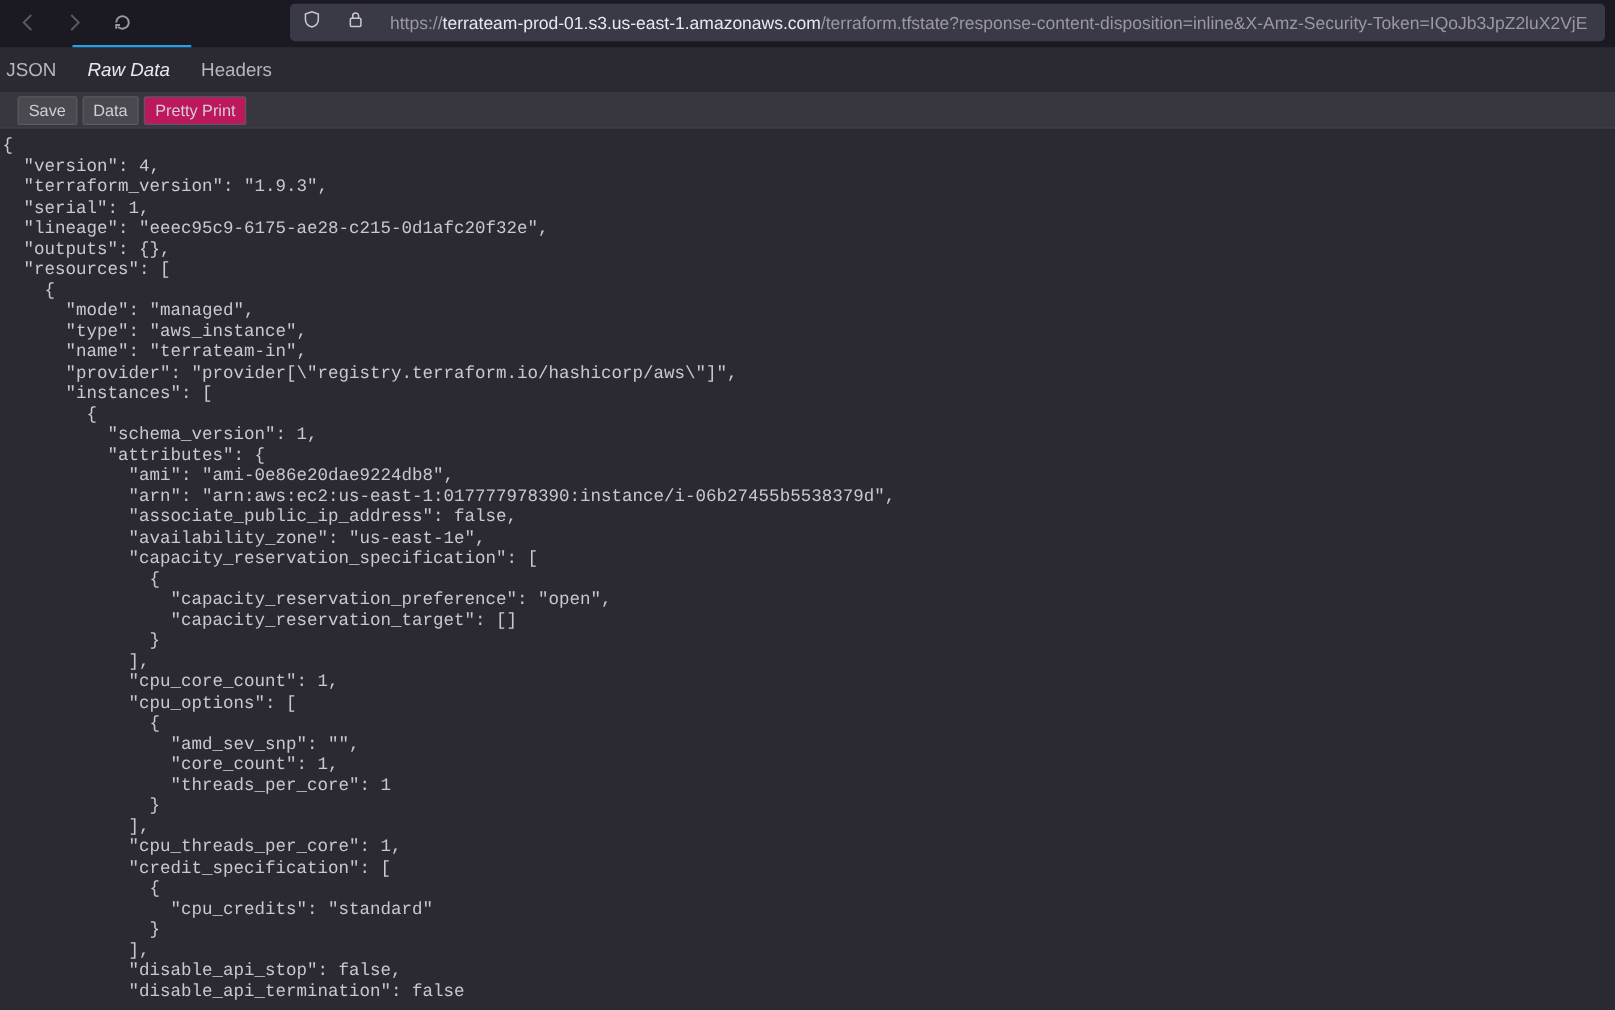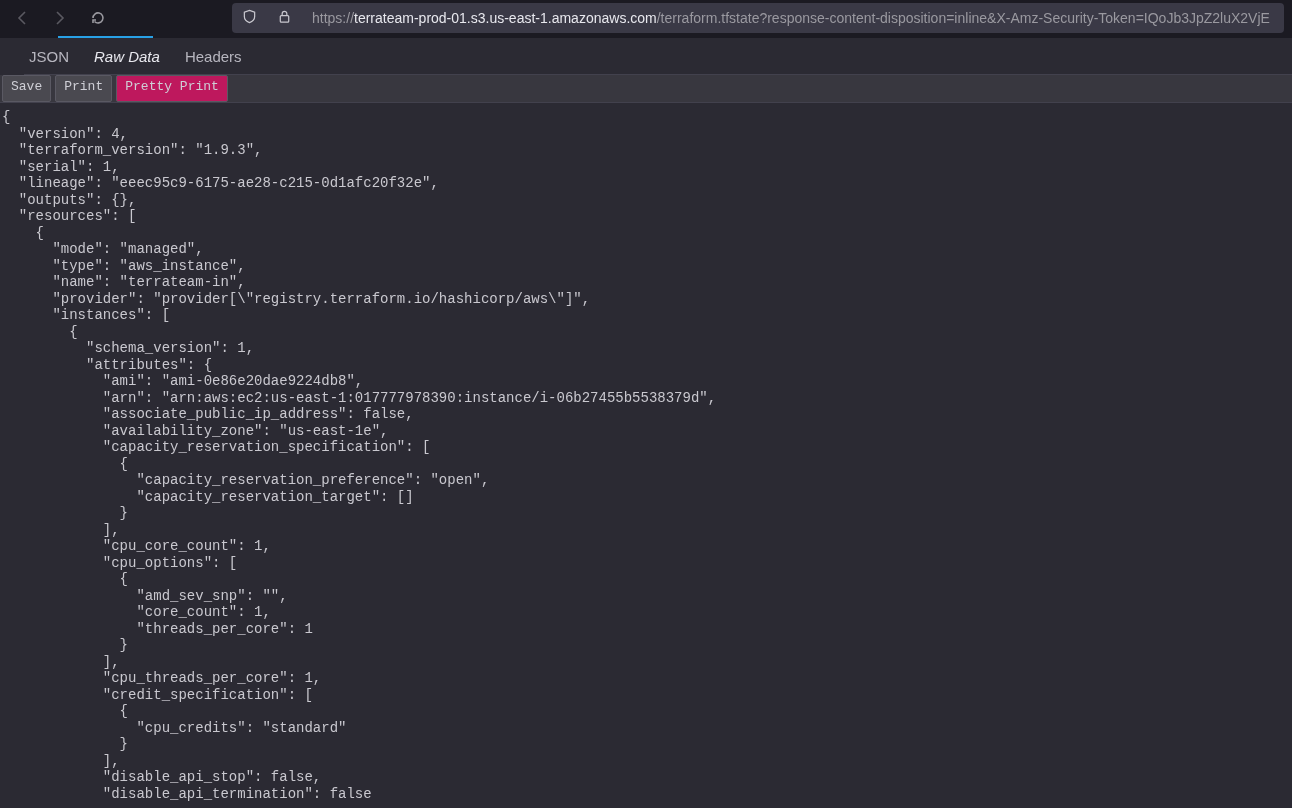--- a/index.html
+++ b/index.html
@@ -62,37 +62,36 @@
     margin-left: 58px;
   }
   .tabs {
     height: 37px;
     background: #2b2a33;
     display: flex;
     align-items: center;
     padding: 0 5px;
     gap: 25px;
     border-bottom: 1px solid #42414d;
-    margin-left: 24px;
   }
   .tab {
     font-size: 15px;
     color: #b7b6bf;
     padding: 8px 0;
     cursor: pointer;
   }
   .tab.active { color: #e8e8ee; font-style: italic; }
   .action-bar {
     height: 28px;
     background: #38373f;
     display: flex;
-    padding: 0 2px;
+    align-items: center;
+    padding: 0 14px;
     gap: 0;
     border-bottom: 1px solid #42414d;
-    font-family: Liberation Mono, monospace;
   }
   .action-btn {
     font-size: 13px;
     color: #cfcfd6;
     background: #4a4950;
     padding: 3px 8px;
     border: 1px solid #5a5963;
     border-radius: 2px;
     margin-right: 4px;
     cursor: pointer;
@@ -155,21 +154,21 @@
 </div>
 
 <div class="tabs">
   <div class="tab">JSON</div>
   <div class="tab active">Raw Data</div>
   <div class="tab">Headers</div>
 </div>
 
 <div class="action-bar">
   <div class="action-btn">Save</div>
-  <div class="action-btn">Print</div>
+  <div class="action-btn">Data</div>
   <div class="action-btn pretty-btn">Pretty Print</div>
 </div>
 
 <div class="code-view">{
   "version": 4,
   "terraform_version": "1.9.3",
   "serial": 1,
   "lineage": "eeec95c9-6175-ae28-c215-0d1afc20f32e",
   "outputs": {},
   "resources": [

